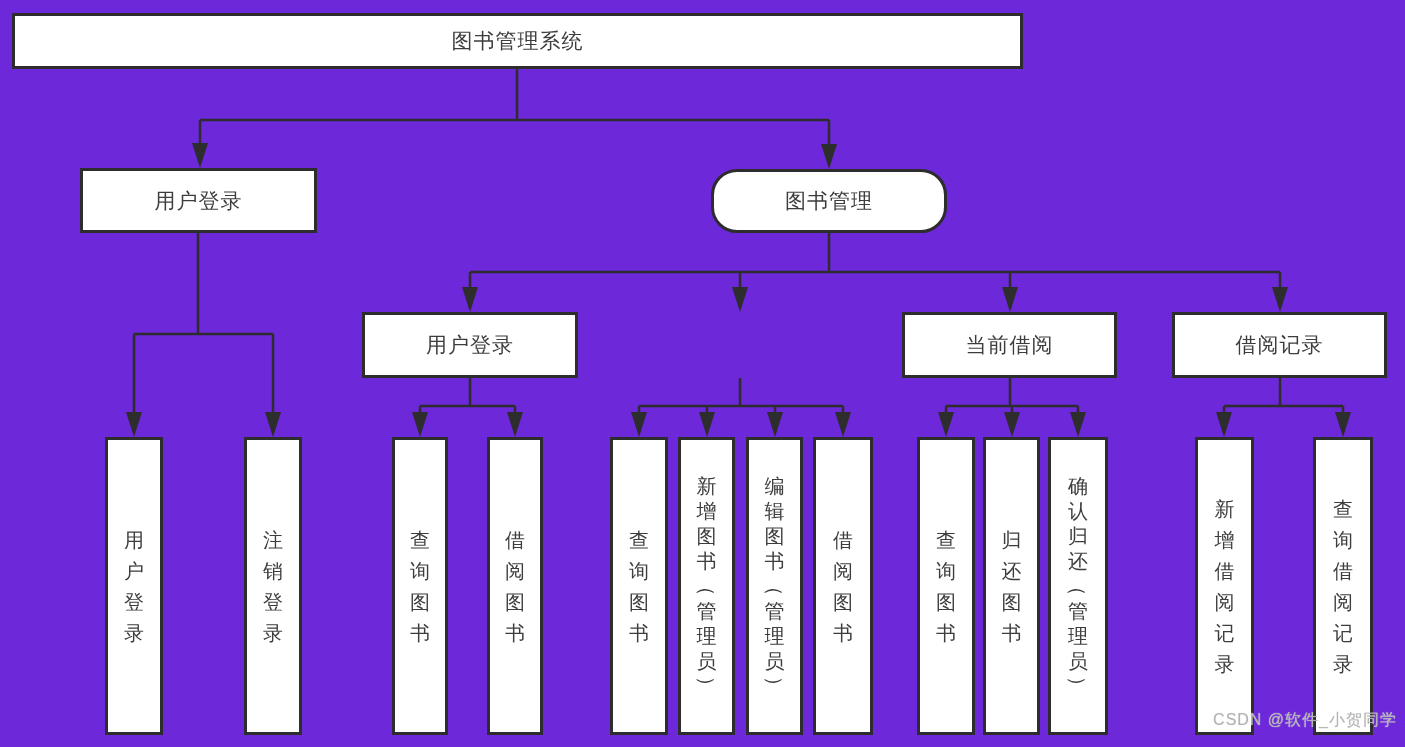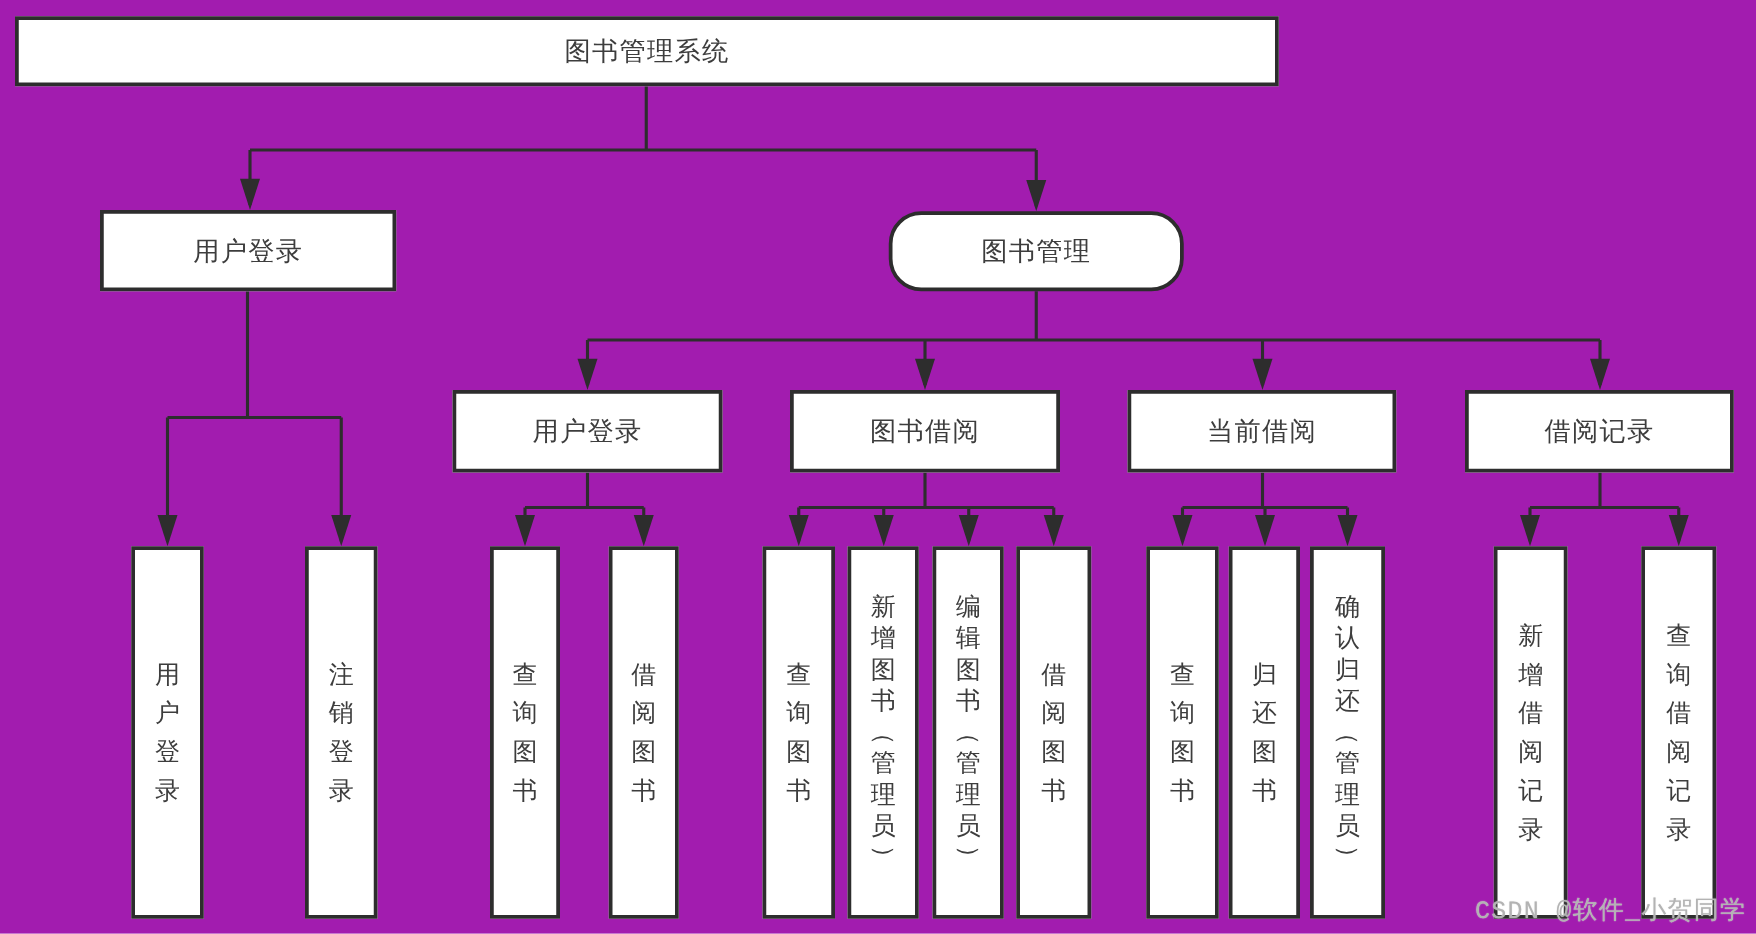--- a/index.html
+++ b/index.html
@@ -1,20 +1,20 @@
 <!DOCTYPE html>
 <html><head>
 <meta charset="utf-8">
 <style>
   html, body { margin: 0; padding: 0; background: #ffffff; }
   .canvas {
     position: relative;
     width: 1405px;
     height: 747px;
-    background: #a21caf;
+    background: #6d28d9;
     font-family: "Liberation Sans", "DejaVu Sans", sans-serif;
     overflow: hidden;
   }
   .wires {
     position: absolute;
     left: 0; top: 0;
     width: 1405px; height: 747px;
   }
   .node {
     position: absolute;
@@ -48,26 +48,25 @@
     align-items: center;
     justify-content: center;
   }
   .gap-lg .vtext { gap: 11px; }
   .gap-sm .vtext { gap: 5px; }
   .vch { display: block; line-height: 1; height: 20px; }
   .vch.rot { transform: rotate(90deg); }
   .watermark {
     position: absolute;
     right: 8px;
-    bottom: 6px;
+    bottom: 16px;
     color: #b3b3b3;
-    font-size: 20px;
+    font-size: 16px;
     letter-spacing: 1px;
     text-shadow: 0 0 1px #d8d8d8;
-    font-family: Liberation Mono, monospace;
   }
 </style>
 </head>
 <body>
 
 <div class="canvas">
 
   <svg class="wires" viewBox="0 0 1405 747" xmlns="http://www.w3.org/2000/svg">
     <g stroke="#2d2d2d" stroke-width="2.5" fill="none">
 
@@ -107,21 +106,20 @@
       <polygon points="1343,437 1335,412 1351,412"></polygon>
     </g>
   </svg>
 
   <div class="node" style="left:12px; top:13px; width:1011px; height:56px;">图书管理系统</div>
 
   <div class="node" style="left:80px; top:168px; width:237px; height:65px;text-align:center;">用户登录</div>
   <div class="node" style="left:711px; top:169px; width:236px; height:64px;border-radius:26px;">图书管理</div>
 
   <div class="node" style="left:362px; top:312px; width:216px; height:66px;">用户登录</div>
-  <div class="node" style="left:632px; top:312px; width:216px; height:66px;">图书借阅</div>
   <div class="node" style="left:1172px; top:312px; width:215px; height:66px;">借阅记录</div>
   <div class="node" style="left:902px; top:312px; width:215px; height:66px;">当前借阅</div>
 
   <div class="leaf gap-lg" style="left:105px; width:58px;">
     <div class="vtext">
         <span class="vch">用</span>
         <span class="vch">户</span>
         <span class="vch">登</span>
         <span class="vch">录</span>
       </div>

